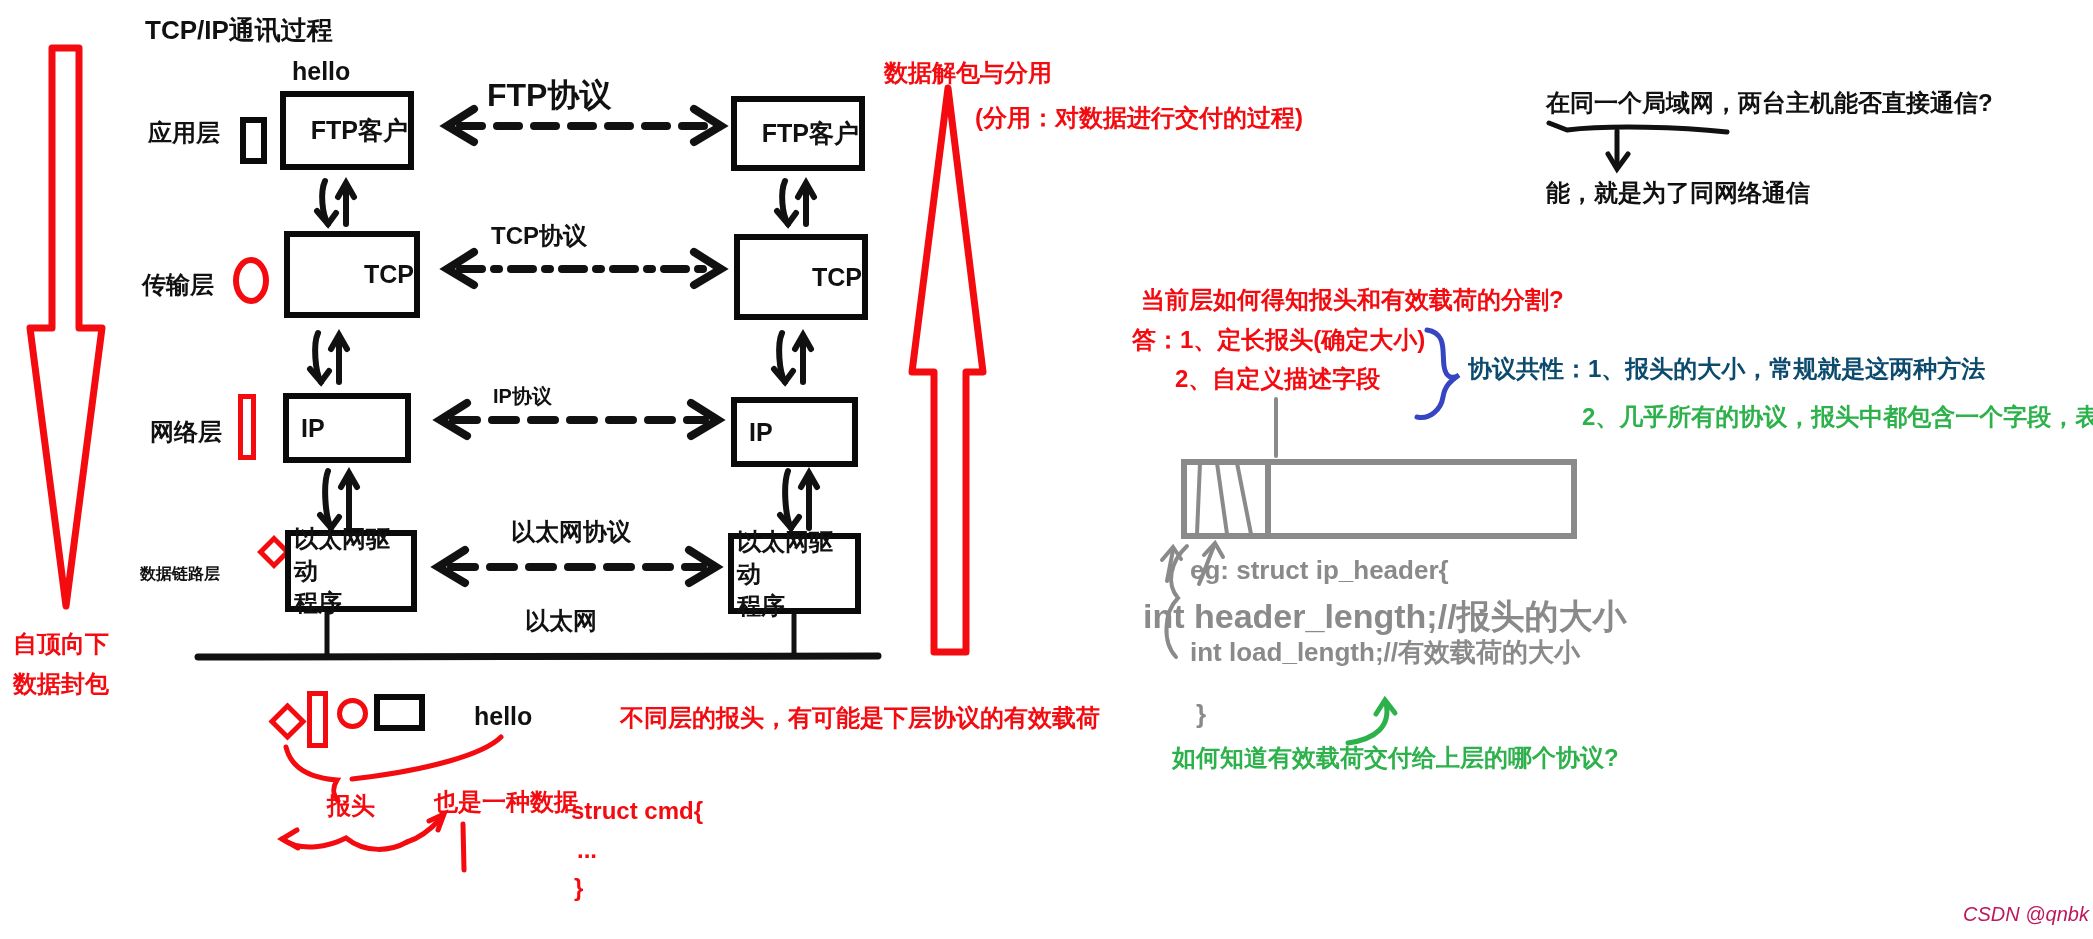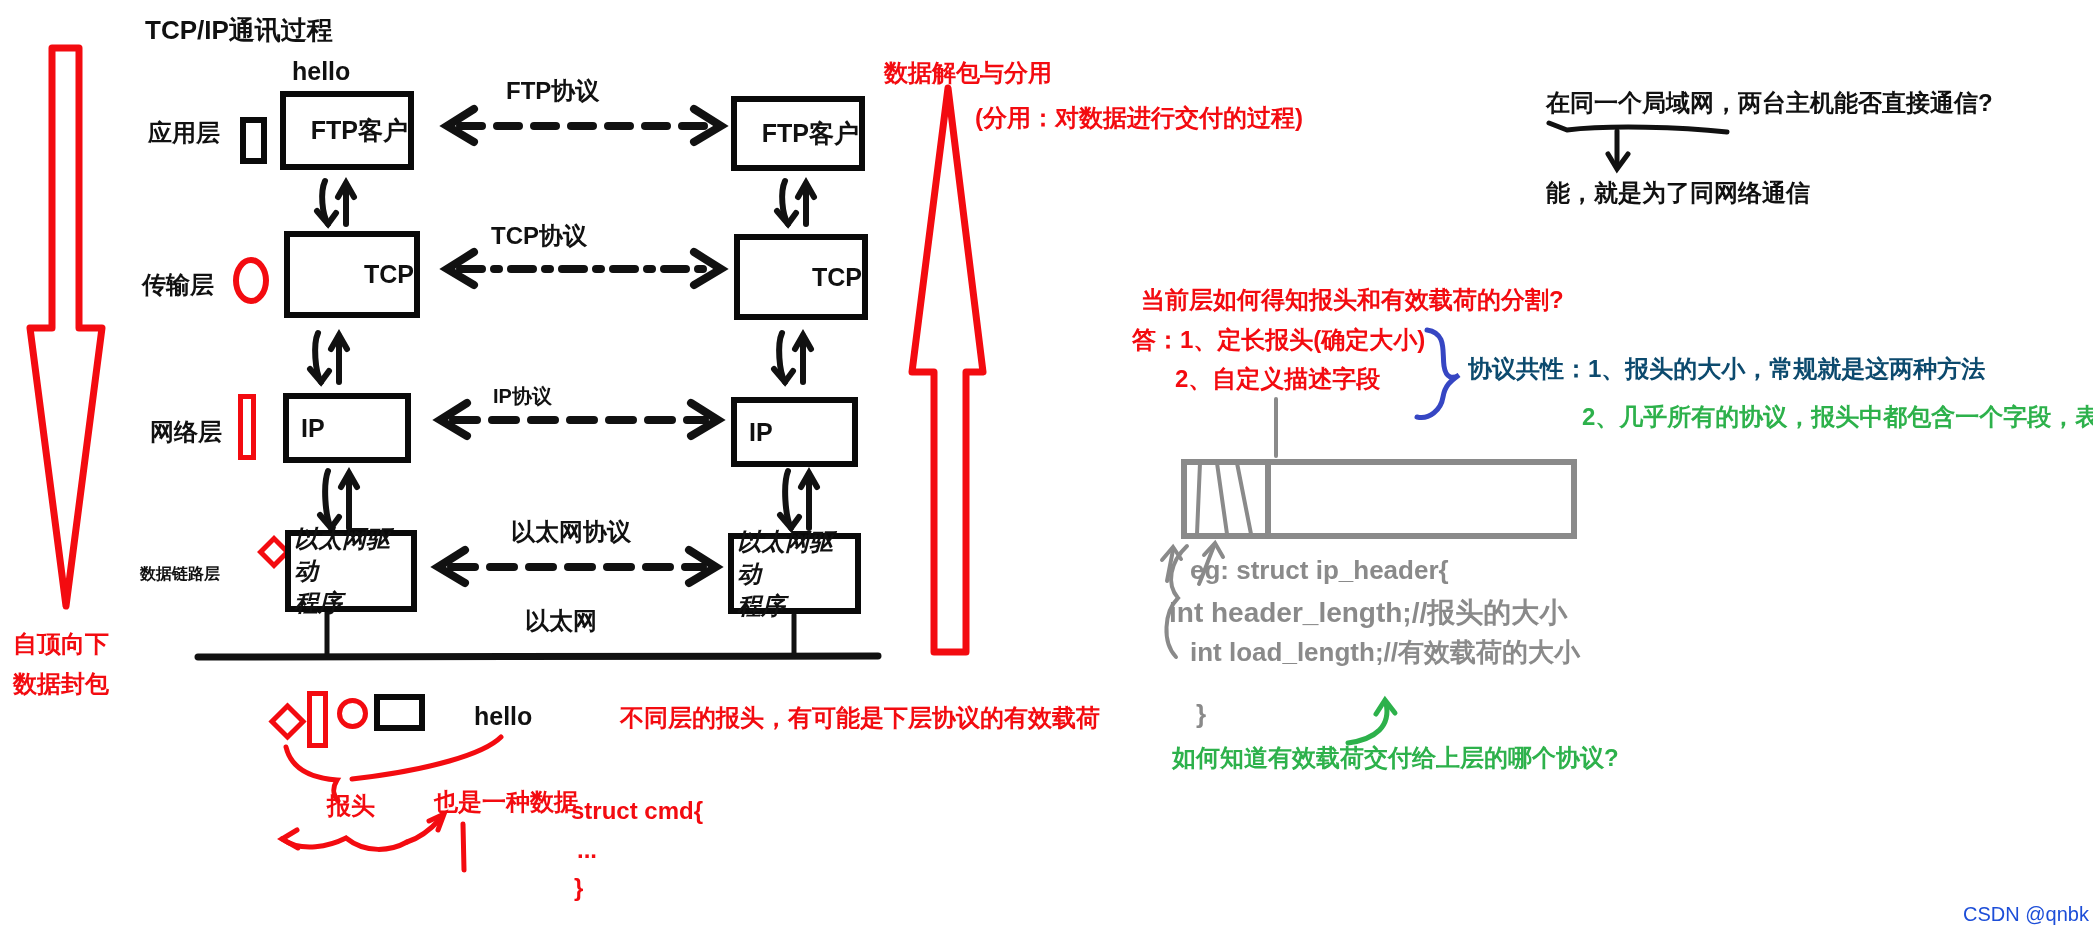--- a/index.html
+++ b/index.html
@@ -6,26 +6,26 @@
   .canvas{position:relative;width:2093px;height:939px;background:#ffffff;overflow:hidden;
           font-family:"Liberation Sans",sans-serif;}
   svg{position:absolute;left:0;top:0;}
   .t{position:absolute;white-space:nowrap;line-height:1.15;}
   .b{font-weight:bold;}
   .black{color:#111111;}
   .red{color:#f30b10;}
   .blue{color:#0c4a6e;}
   .green{color:#2db14b;}
   .gray{color:#8a8a8a;}
-  .wm{color:#1d4ed8;}
+  .wm{color:#be185d;font-style:italic;}
   .box{position:absolute;border:6px solid #0a0a0a;display:flex;align-items:center;
        justify-content:flex-end;box-sizing:border-box;color:#111;}
   .box span{font-weight:bold;}
   .box2{position:absolute;border:6px solid #0a0a0a;display:flex;flex-direction:column;
-        justify-content:center;box-sizing:border-box;color:#111;padding-left:3px;font-style:italic;}
+        justify-content:center;box-sizing:border-box;color:#111;padding-left:3px;}
   .box2 span{font-weight:bold;}
   .shape{position:absolute;box-sizing:border-box;}
 </style>
 </head>
 <body>
 
 <div class="canvas">
 
   <svg width="2093" height="939" viewBox="0 0 2093 939">
 
@@ -160,21 +160,21 @@
       <span style="font-size:25px">TCP</span>
     </div>
   <div class="box" style="left:731px;top:397px;width:127px;height:70px;justify-content:flex-start;padding-left:12px">
       <span style="font-size:25px">IP</span>
     </div>
   <div class="box2" style="left:728px;top:533px;width:133px;height:81px">
     <span style="font-size:24px">以太网驱动</span>
     <span style="font-size:24px">程序</span>
   </div>
 
-  <div class="t black b" style="left:506px;top:77px;font-size:24px">FTP协议</div>
+  <div class="t black b" style="left:487px;top:77px;font-size:32px">FTP协议</div>
   <div class="t black b" style="left:491px;top:222px;font-size:24px">TCP协议</div>
   <div class="t black b" style="left:493px;top:385px;font-size:20px">IP协议</div>
   <div class="t black b" style="left:511px;top:518px;font-size:24px">以太网协议</div>
   <div class="t black b" style="left:525px;top:607px;font-size:24px">以太网</div>
 
   <div class="t black b" style="left:292px;top:57px;font-size:25px">hello</div>
 
   <div class="t red b" style="left:13px;top:630px;font-size:24px">自顶向下</div>
   <div class="t red b" style="left:13px;top:670px;font-size:24px">数据封包</div>
 
@@ -197,21 +197,21 @@
   <div class="t black b" style="left:1546px;top:89px;font-size:24px">在同一个局域网，两台主机能否直接通信?</div>
   <div class="t black b" style="left:1546px;top:179px;font-size:24px">能，就是为了同网络通信</div>
 
   <div class="t red b" style="left:1141px;top:286px;font-size:24px">当前层如何得知报头和有效载荷的分割?</div>
   <div class="t red b" style="left:1132px;top:326px;font-size:24px">答：1、定长报头(确定大小)</div>
   <div class="t red b" style="left:1175px;top:365px;font-size:24px">2、自定义描述字段</div>
   <div class="t blue b" style="left:1468px;top:355px;font-size:24px">协议共性：1、报头的大小，常规就是这两种方法</div>
   <div class="t green b" style="left:1582px;top:403px;font-size:24px">2、几乎所有的协议，报头中都包含一个字段，表明</div>
 
   <div class="t gray b" style="left:1190px;top:556px;font-size:26px">eg: struct ip_header{</div>
-  <div class="t gray b" style="left:1169px;top:597px;font-size:28px">int header_length;//报头的大小</div>
+  <div class="t gray b" style="left:1143px;top:597px;font-size:34px">int header_length;//报头的大小</div>
   <div class="t gray b" style="left:1190px;top:638px;font-size:26px">int load_length;//有效载荷的大小</div>
   <div class="t gray b" style="left:1196px;top:700px;font-size:26px">}</div>
 
   <div class="t green b" style="left:1172px;top:744px;font-size:24px">如何知道有效载荷交付给上层的哪个协议?</div>
 
   <div class="t wm" style="left:1963px;top:903px;font-size:20px">CSDN @qnbk</div>
 
 </div>
 
 </body></html>

